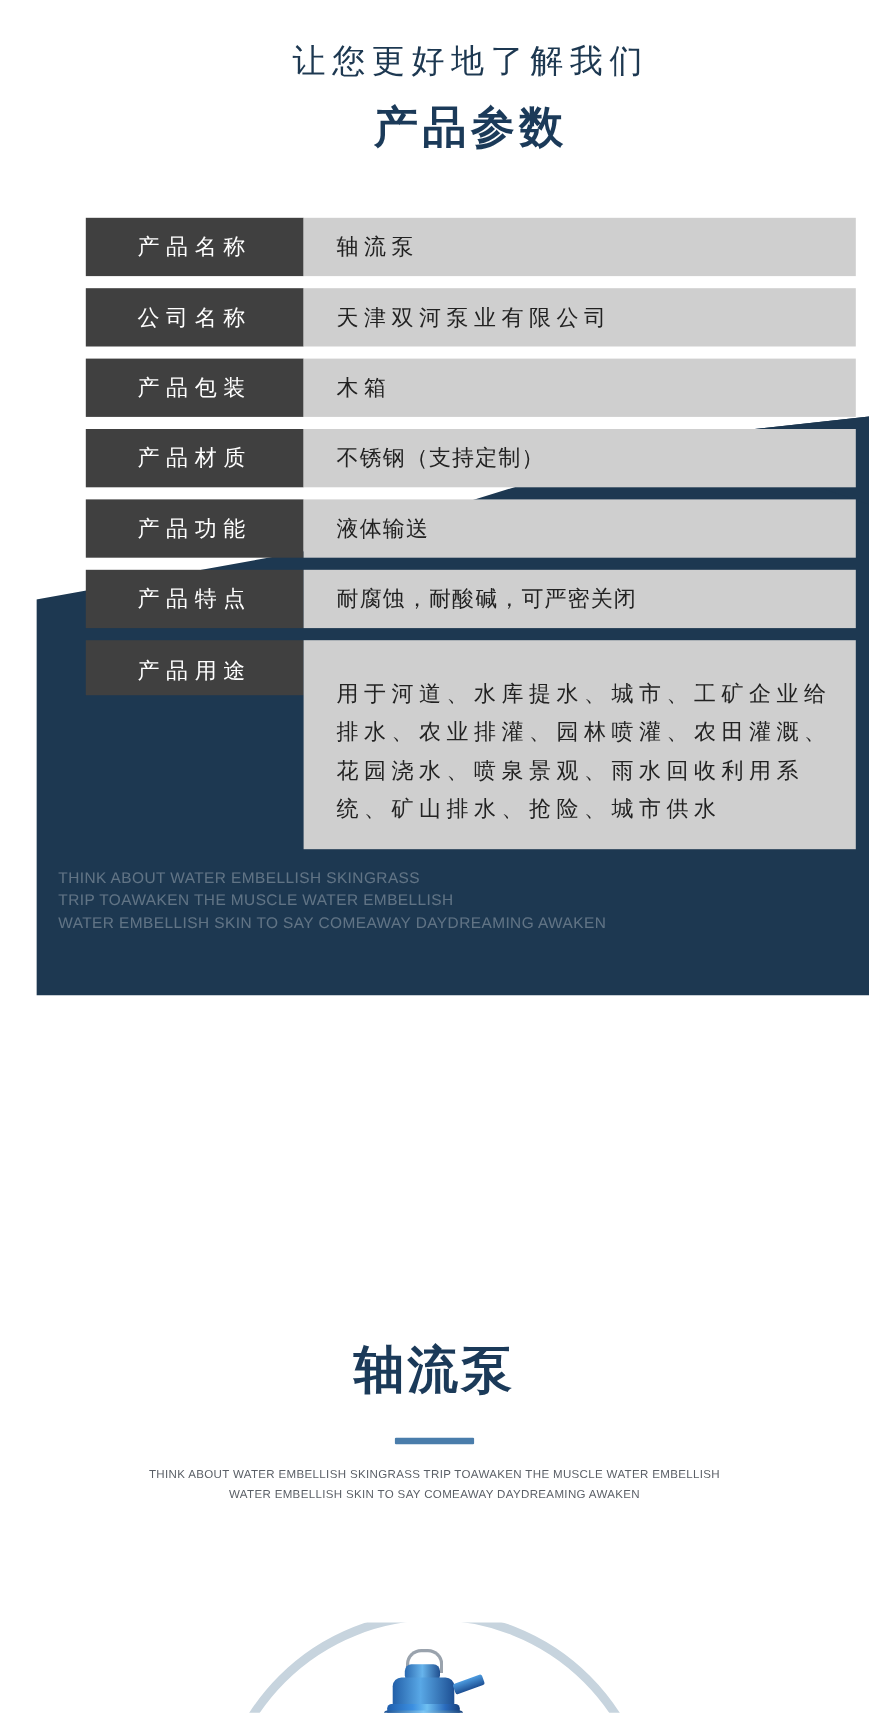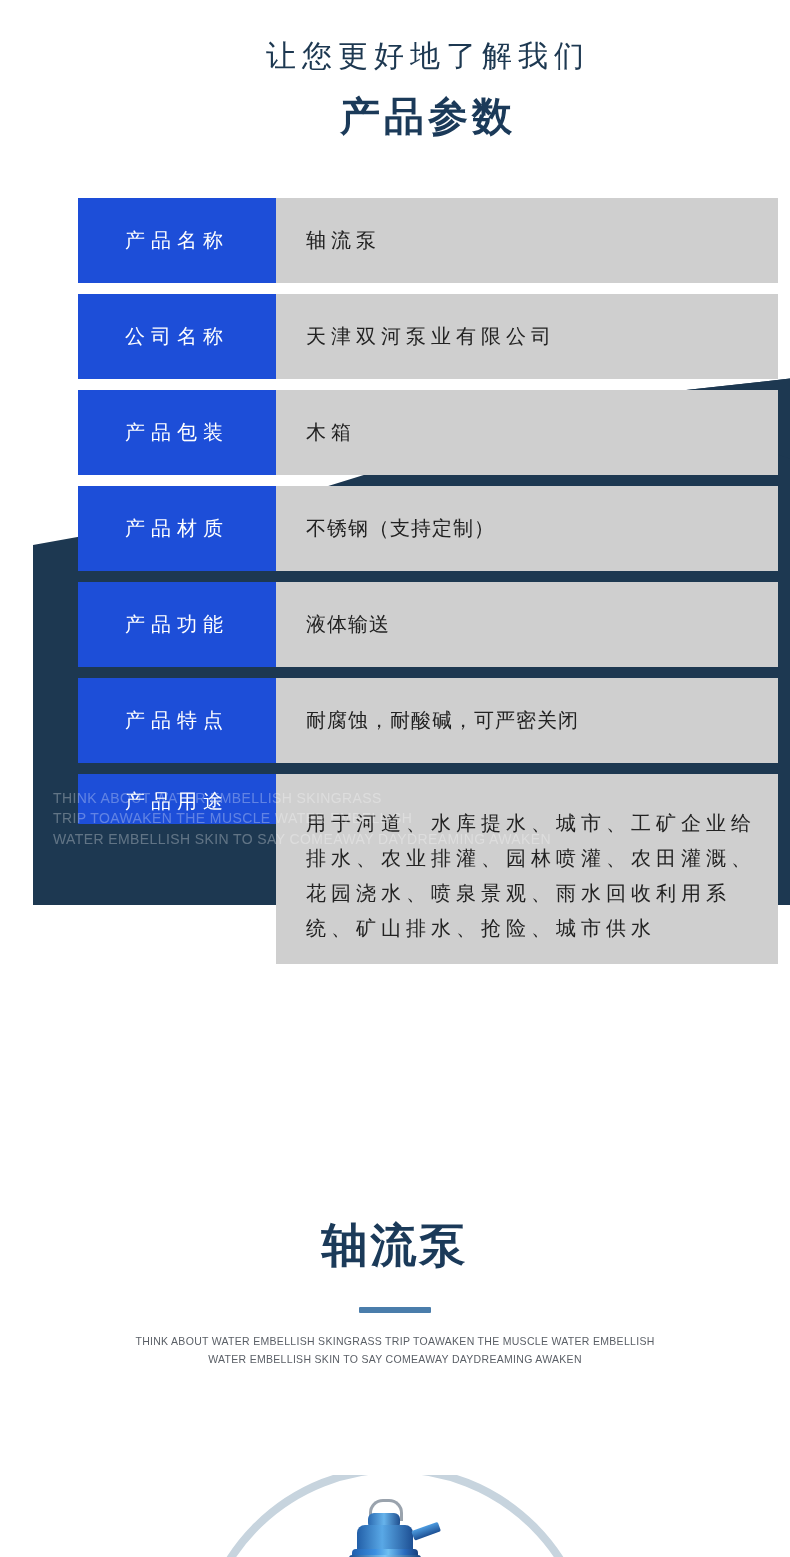--- a/index.html
+++ b/index.html
@@ -65,29 +65,29 @@
     width: 700px;
   }
   .row {
     display: flex;
     align-items: stretch;
     margin-bottom: 11px;
   }
   .row-label {
     width: 198px;
     min-width: 198px;
-    background: #1d4ed8;
+    background: #404040;
     color: #ffffff;
     font-size: 20px;
     letter-spacing: 6px;
     text-align: center;
     display: flex;
     align-items: center;
     justify-content: center;
-    padding: 29px 0;
+    padding: 13px 0;
     box-sizing: border-box;
   }
   .row-value {
     flex: 1;
     background: #cfcfcf;
     color: #222222;
     font-size: 20px;
     letter-spacing: 5px;
     display: flex;
     align-items: center;

